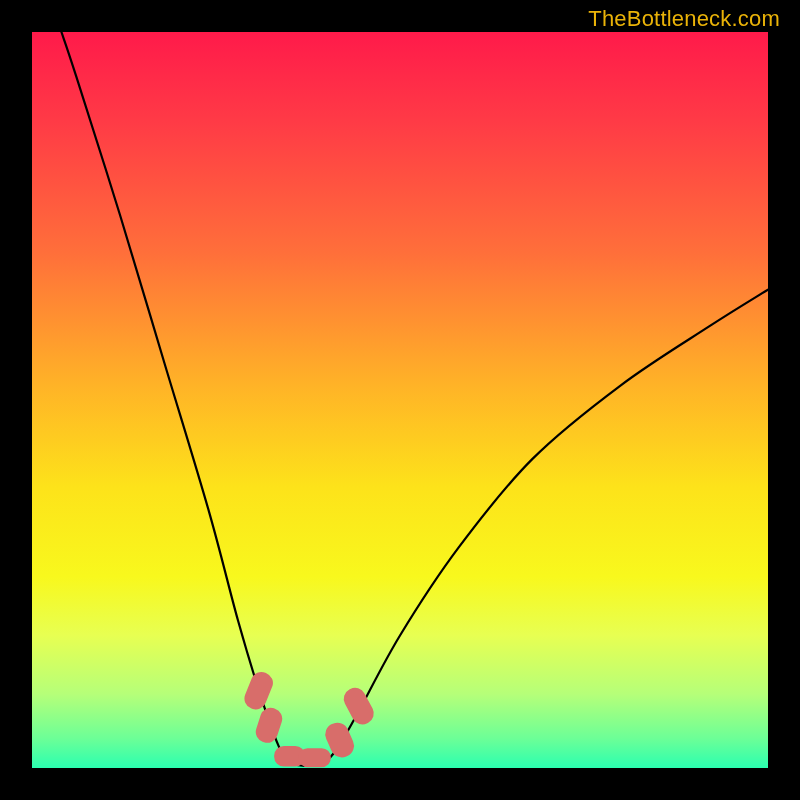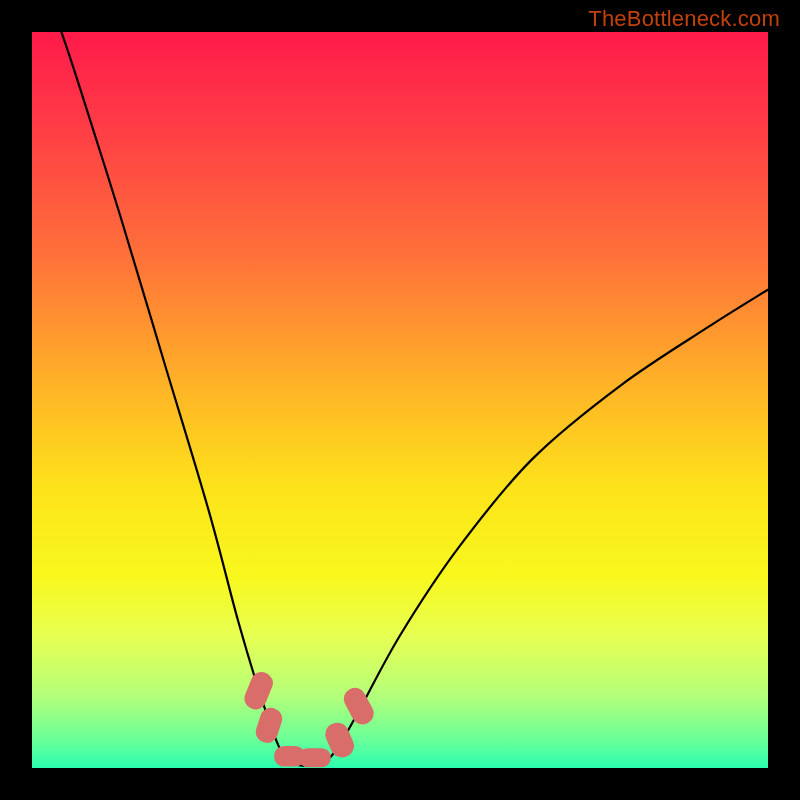--- a/index.html
+++ b/index.html
@@ -41,21 +41,21 @@
     width: 100%;
     height: 100%;
   }
   .watermark {
     position: absolute;
     top: 6px;
     right: 20px;
     font-family: Arial, Helvetica, sans-serif;
     font-size: 22px;
     font-weight: 500;
-    color: #c2410c;
+    color: #eab308;
     letter-spacing: 0.2px;
   }
 </style>
 </head>
 <body>
 
 <div class="frame">
   <div class="plot-area">
     <svg class="gradient" viewBox="0 0 736 736" preserveAspectRatio="none">
       <defs>

